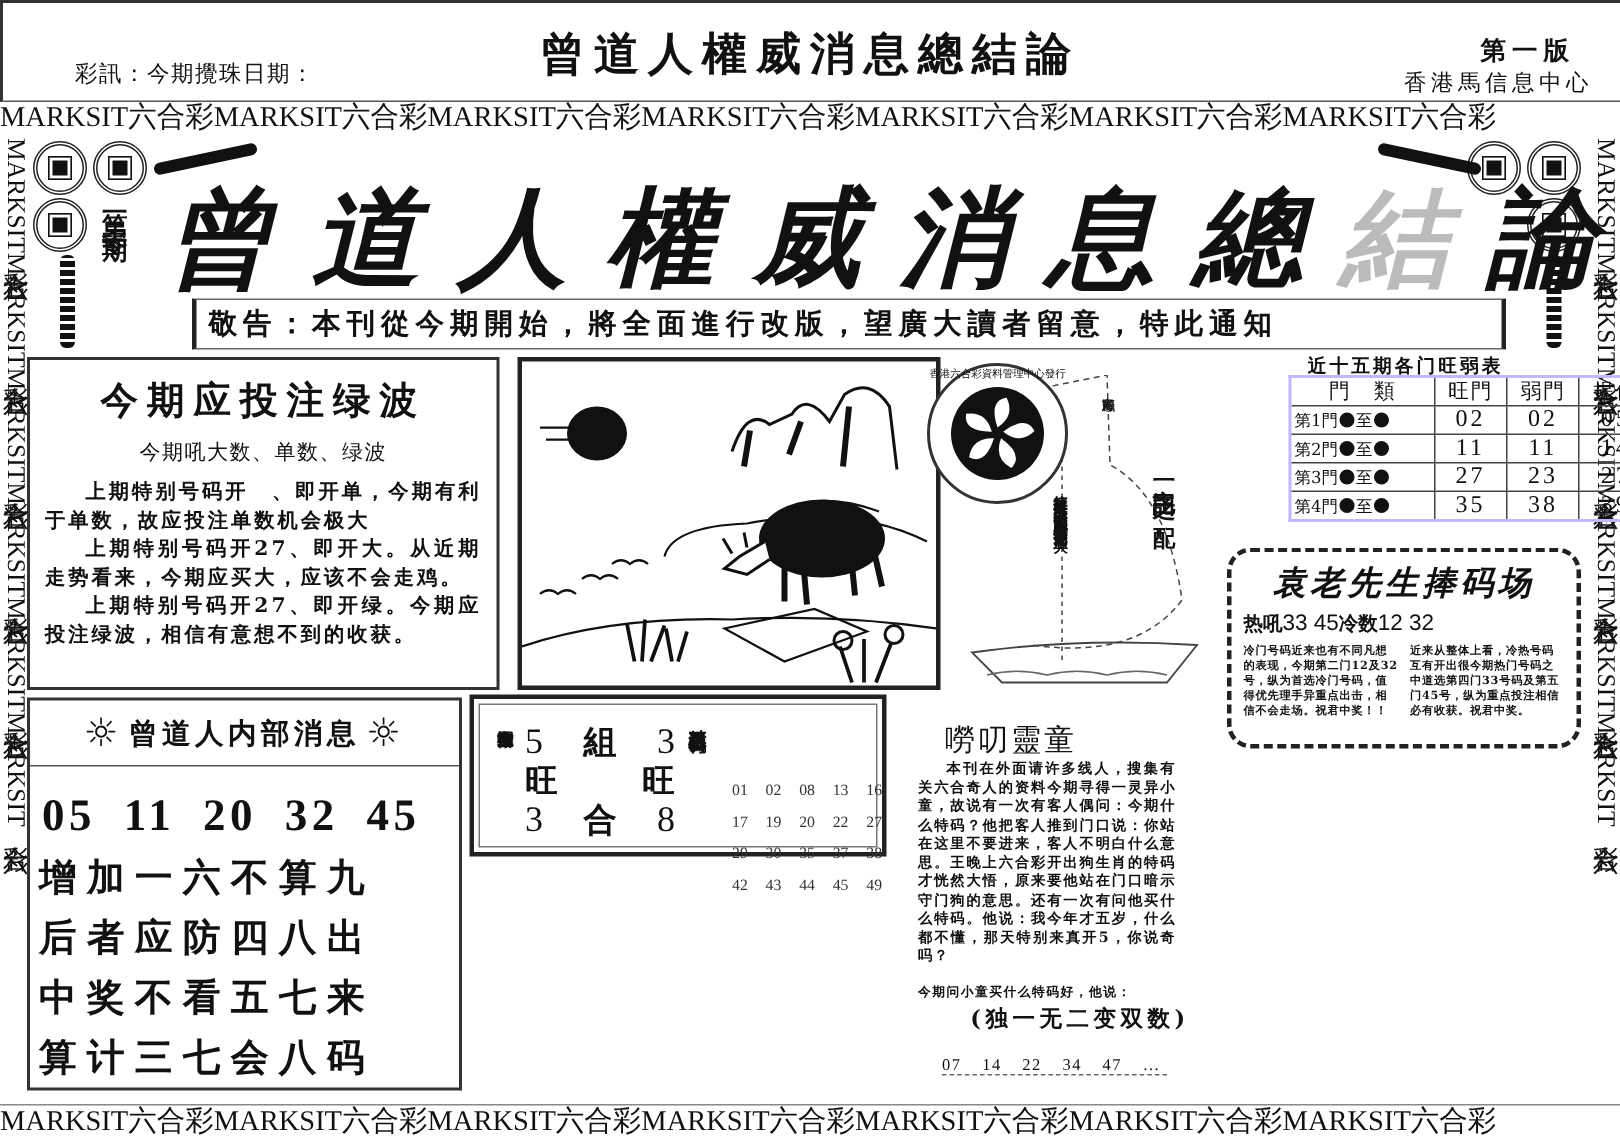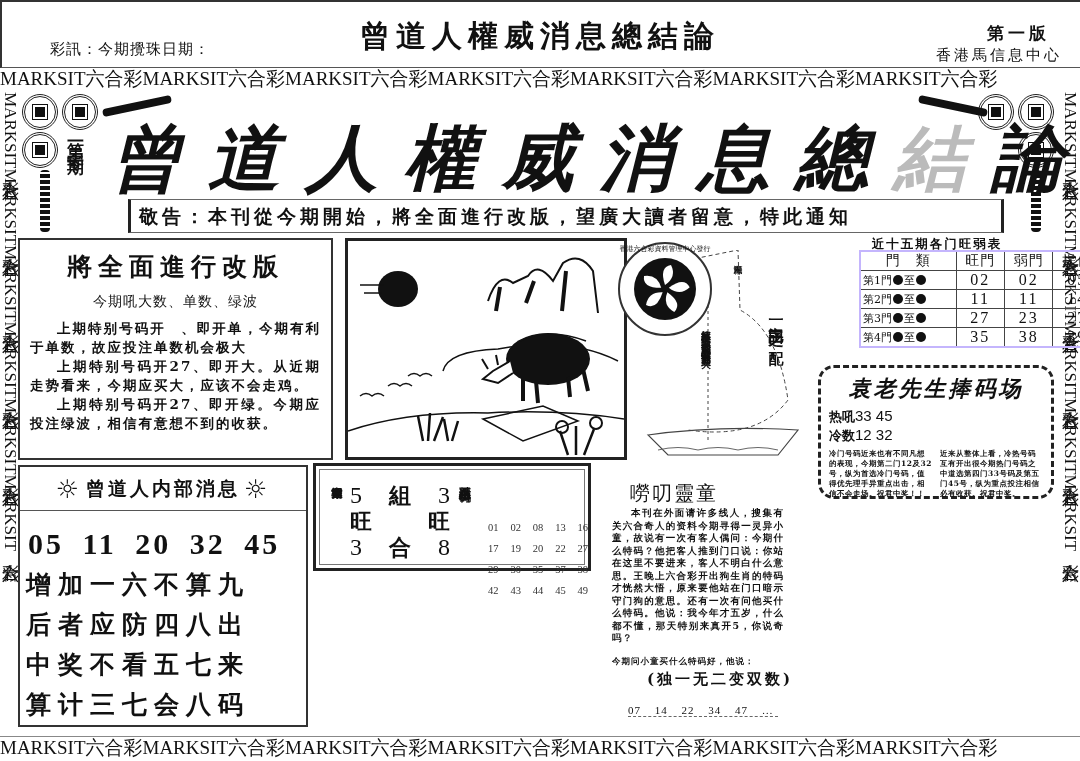--- a/index.html
+++ b/index.html
@@ -56,21 +56,21 @@
   #stats-table { left: 859px; top: 250px; width: 244px; border-collapse: collapse; border: 2px solid #c4b5fd; font-size: 16px; }
   #stats-table th, #stats-table td { border: 1px solid #444; height: 18px; text-align: center; padding: 0 2px; }
   #stats-table th { font-weight: normal; font-size: 14px; letter-spacing: 1px; }
   #stats-table td.door { font-size: 11px; text-align: left; white-space: nowrap; padding-left: 2px; }
   .circ { display: inline-block; width: 10px; height: 10px; border-radius: 50%; background: #111; vertical-align: -1px; margin: 0 1px; }
   #stats-table td.num { font-family: "Liberation Serif", serif; letter-spacing: 2px; }
 
   
   #yuan { left: 818px; top: 365px; width: 236px; height: 134px; border: 3px dashed #222; border-radius: 16px; padding: 6px 8px; }
   #yuan-title { text-align: center; font-size: 22px; font-weight: bold; letter-spacing: 3px; font-style: italic; }
-  #yuan-nums { display: flex; justify-content: flex-start; font-size: 13px; font-weight: bold; margin: 3px 0 4px; flex-direction: column; }
+  #yuan-nums { display: flex; justify-content: flex-start; font-size: 13px; font-weight: bold; margin: 3px 0 4px; }
   #yuan-nums b { font-family: "Liberation Sans", sans-serif; font-weight: normal; font-size: 15px; }
   #yuan-cols { display: flex; gap: 8px; }
   .yuan-col { flex: 1; font-size: 7.5px; line-height: 10px; letter-spacing: 0.5px; font-weight: bold; }
 
   
   #internal { left: 18px; top: 465px; width: 290px; height: 262px; border: 2px solid #333; }
   #internal-header { height: 44px; border-bottom: 1px solid #555; display: flex; align-items: center; justify-content: center; gap: 4px; font-size: 19px; font-weight: bold; letter-spacing: 3px; }
   .sun { font-size: 26px; line-height: 1; }
   #internal-nums { font-family: "Liberation Serif", serif; font-weight: bold; font-size: 30px; letter-spacing: 3px; padding: 16px 0 4px 8px; word-spacing: 8px; }
   .internal-line { font-size: 25px; font-weight: bold; letter-spacing: 7px; padding-left: 6px; line-height: 40px; }
@@ -124,21 +124,21 @@
   <div class="abs" style="left:-30px;top:8px;width:70px;height:8px;background:#111;border-radius:4px;transform:rotate(12deg);"></div>
 </div>
 
 <div id="issue-label" class="abs">第一二零期</div>
 <div id="masthead" class="abs">
   <span>曾</span><span>道</span><span>人</span><span>權</span><span>威</span><span>消</span><span>息</span><span>總</span><span class="faded">結</span><span>論</span>
 </div>
 <div id="notice" class="abs">敬告：本刊從今期開始，將全面進行改版，望廣大讀者留意，特此通知</div>
 
 <div id="summary" class="abs">
-  <div id="summary-title">將全面進行改版</div>
+  <div id="summary-title">今期应投注绿波</div>
   <div id="summary-sub">今期吼大数、单数、绿波</div>
   <p class="summary-para">上期特别号码开　、即开单，今期有利于单数，故应投注单数机会极大</p>
   <p class="summary-para">上期特别号码开27、即开大。从近期走势看来，今期应买大，应该不会走鸡。</p>
   <p class="summary-para">上期特别号码开27、即开绿。今期应投注绿波，相信有意想不到的收获。</p>
 </div>
 
 <div id="illustration" class="abs">
   <svg width="276" height="216" viewBox="0 0 276 216">
     <ellipse cx="50" cy="48" rx="20" ry="18" fill="#111"></ellipse>
     <line x1="12" y1="44" x2="36" y2="44" stroke="#111" stroke-width="1.5"></line>

